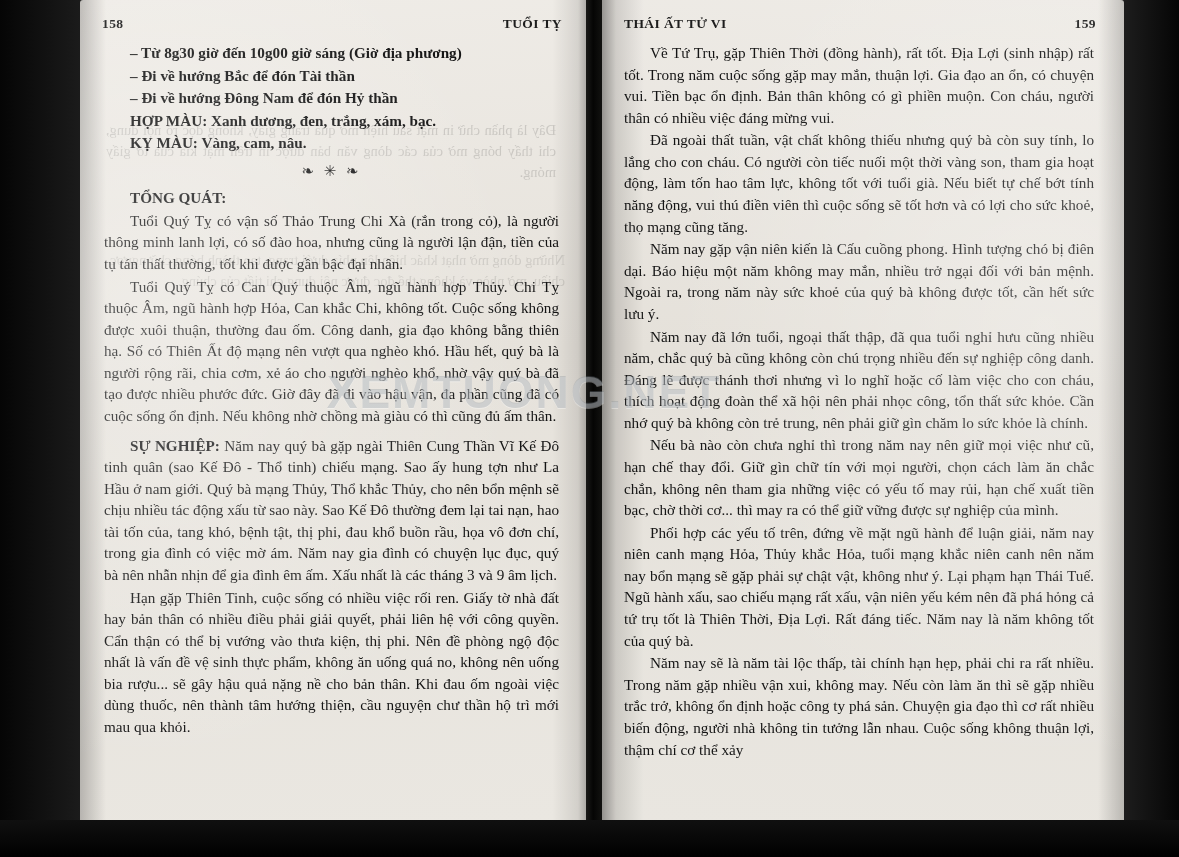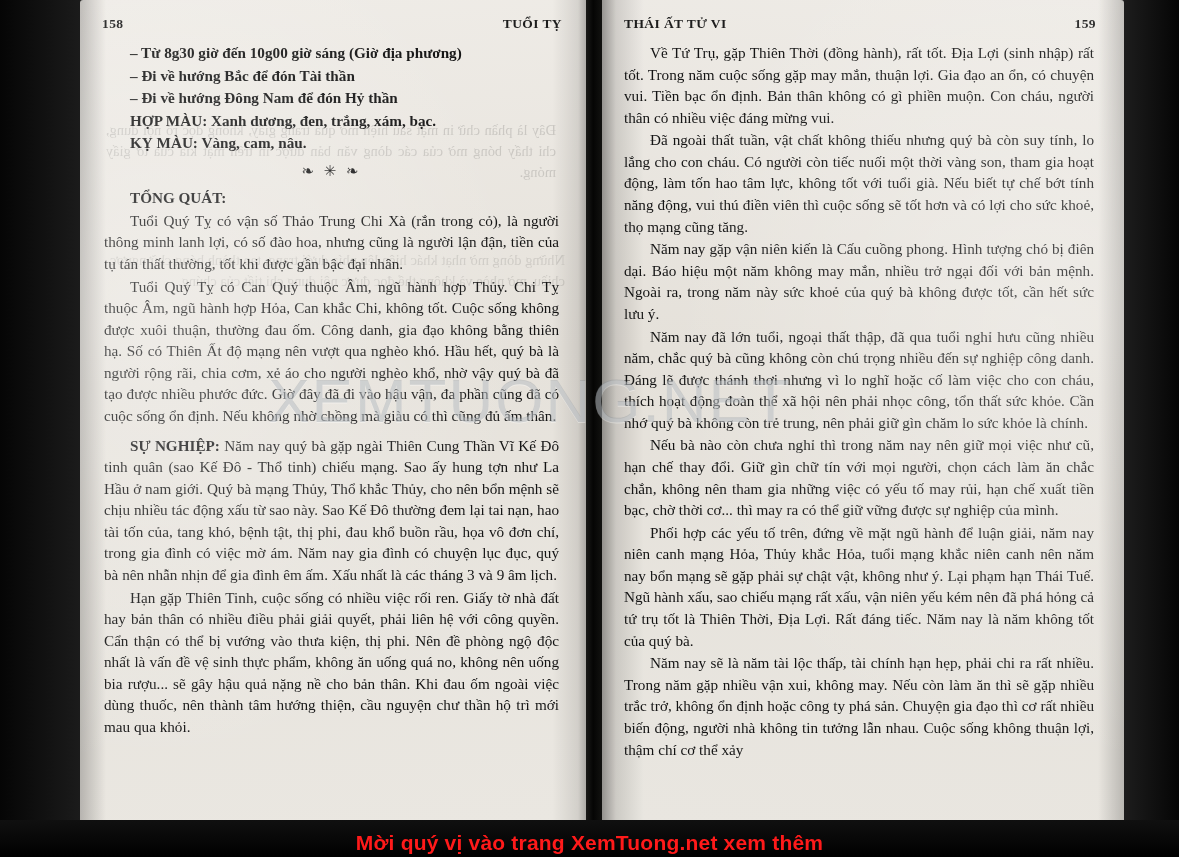--- a/index.html
+++ b/index.html
@@ -121,26 +121,26 @@
     font-size: 14.4px;
     line-height: 1.48;
     color: rgba(40,40,40,0.13);
     transform: scaleX(-1);
     text-align: justify;
     pointer-events: none;
   }
   
   .watermark {
     position: absolute;
-    left: 150px;
+    left: 144px;
     top: 365px;
     width: 760px;
     text-align: center;
-    font-size: 62px;
-    font-weight: normal;
+    font-size: 46px;
+    font-weight: bold;
     letter-spacing: 2px;
     color: rgba(130,140,150,0.30);
     text-shadow: 0 1px 0 rgba(255,255,255,0.35);
     pointer-events: none;
     font-family: "Liberation Sans", sans-serif;
   }
   .footer-banner {
     position: absolute;
     left: 0;
     bottom: 2px;
@@ -212,14 +212,13 @@
     </div>
   </div>
 
   <div class="shade l"></div>
   <div class="shade r"></div>
   <div class="gutter"></div>
 
   <div class="watermark">XEMTUONG.NET</div>
 
   <div class="edge-bottom"></div>
-  <div class="footer-banner">Mời quý vị vào trang XemTuong.net xem thêm</div>
 </div>
 
 </body></html>

